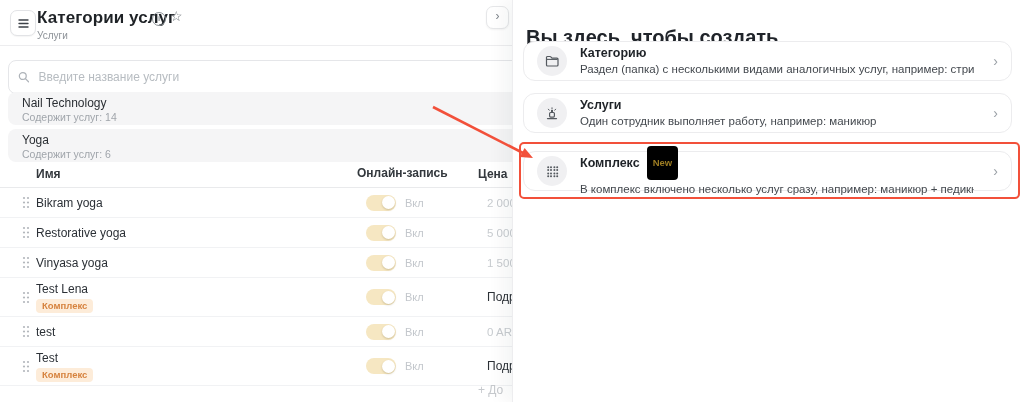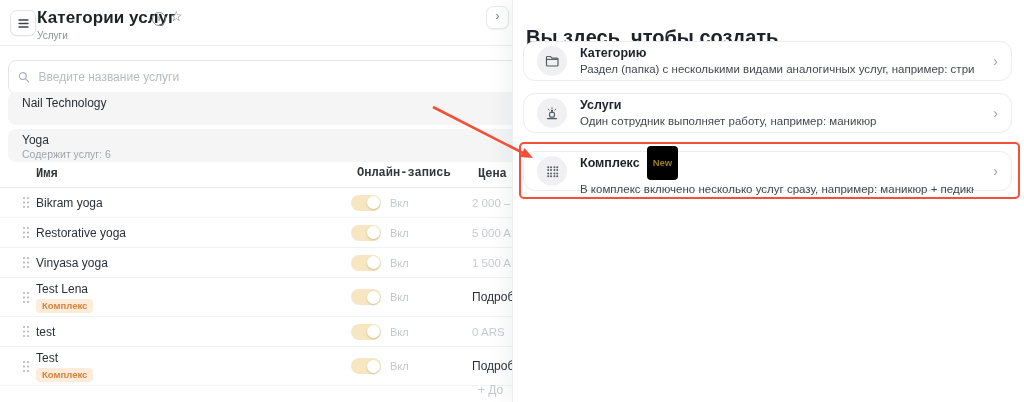--- a/index.html
+++ b/index.html
@@ -21,32 +21,32 @@
   .collapse-btn{position:absolute;left:486px;top:6px;width:21px;height:21px;border:1px solid #e6e7e9;border-radius:7px;background:#fff;
     color:#7d838a;font-size:12px;line-height:19px;text-align:center;box-shadow:0 1px 2px rgba(20,24,28,.05);cursor:pointer;}
   .search-box{position:absolute;left:8px;top:60px;width:546px;height:28px;border:1px solid #e5e6e9;border-radius:8px;background:#fff;
     display:flex;align-items:center;padding:16px 9px;box-sizing:border-box;gap:7px;}
   .search-box input{border:none;outline:none;font-size:12px;color:#4a4f55;width:100%;background:transparent;font-family:inherit;}
   .search-box input::placeholder{color:#b7bcc1;}
   .cat-card{position:absolute;left:8px;width:546px;height:33px;background:#f5f5f6;border-radius:8px;padding:4px 0 0 14px;box-sizing:border-box;cursor:pointer;}
   .cat-card .cat-name{display:block;font-size:12px;font-weight:400;color:#2a2e33;line-height:15px;}
   .cat-card .cat-meta{display:block;font-size:10.5px;color:#a0a5ab;line-height:13px;}
   .thead{position:absolute;left:0;top:164px;width:560px;height:23px;}
-  .thead span{position:absolute;font-size:12px;font-weight:700;color:#33383d;font-family:Liberation Mono, monospace;}
+  .thead span{position:absolute;font-size:12px;font-weight:700;color:#33383d;}
   .th-name{left:36px;top:3px;}
   .th-online{left:357px;top:2px;text-align:right;}
   .th-price{left:478px;top:3px;}
   .rows{position:absolute;left:0;top:187px;width:560px;border-top:1px solid #e9eaec;}
   .trow{position:relative;display:flex;align-items:center;border-bottom:1px solid #f1f2f4;cursor:pointer;}
   .trow.h1{height:29px;}
   .trow.h2{height:38px;}
   .handle{margin-left:22px;width:8px;display:flex;align-items:center;flex:0 0 auto;cursor:grab;}
   .cell-name{margin-left:6px;width:315px;flex:0 0 auto;font-size:12px;color:#2b3036;display:flex;flex-direction:column;gap:3px;align-items:flex-start;}
   .badge-komplex{display:inline-block;background:#fdecd9;color:#d6833f;font-size:9.5px;font-weight:600;padding:2px 6px;border-radius:4px;line-height:10px;}
-  .cell-toggle{width:121px;flex:0 0 auto;display:flex;align-items:center;gap:9px;}
+  .cell-toggle{width:121px;flex:0 0 auto;display:flex;align-items:center;gap:9px;margin-left:15px;}
   .switch{width:30px;height:16px;border-radius:9px;background:#f6e7c2;position:relative;flex:0 0 auto;cursor:pointer;}
   .switch .knob{position:absolute;right:1.5px;top:1.5px;width:13px;height:13px;border-radius:50%;background:#fff;box-shadow:0 1px 2px rgba(90,70,20,.25);}
   .switch-label{font-size:11px;color:#c3c7cc;}
   .cell-price{font-size:11.5px;color:#c7cbcf;white-space:nowrap;}
   .cell-price.link{color:#2b3036;font-size:12px;}
   .add-link{position:absolute;left:478px;top:383px;font-size:12px;color:#c6c9cd;cursor:pointer;white-space:nowrap;}
   
   .panel{position:absolute;left:512px;top:0;width:512px;height:402px;background:#fff;border-left:1px solid #ededef;
     box-shadow:-8px 0 18px rgba(25,30,36,.05);}
   .panel-title{position:absolute;left:13px;top:26px;font-size:20px;font-weight:700;color:#20242a;}
@@ -91,20 +91,21 @@
       <div class="search-box">
         <svg width="12" height="12" viewBox="0 0 12 12">
           <circle cx="5" cy="5" r="3.6" fill="none" stroke="#aeb3b9" stroke-width="1.3"></circle>
           <line x1="8" y1="8" x2="11" y2="11" stroke="#aeb3b9" stroke-width="1.3" stroke-linecap="round"></line>
         </svg>
         <input type="text" value="" placeholder="Введите название услуги" style="">
       </div>
 
       <div class="cat-card" style="top:92px;">
         <span class="cat-name">Nail Technology</span>
+        <span class="cat-meta">Содержит услуг: 14</span>
       </div>
       <div class="cat-card" style="top:129px;">
         <span class="cat-name">Yoga</span>
         <span class="cat-meta">Содержит услуг: 6</span>
       </div>
 
       <div class="thead">
         <span class="th-name">Имя</span>
         <span class="th-online">Онлайн-запись</span>
         <span class="th-price">Цена</span>

